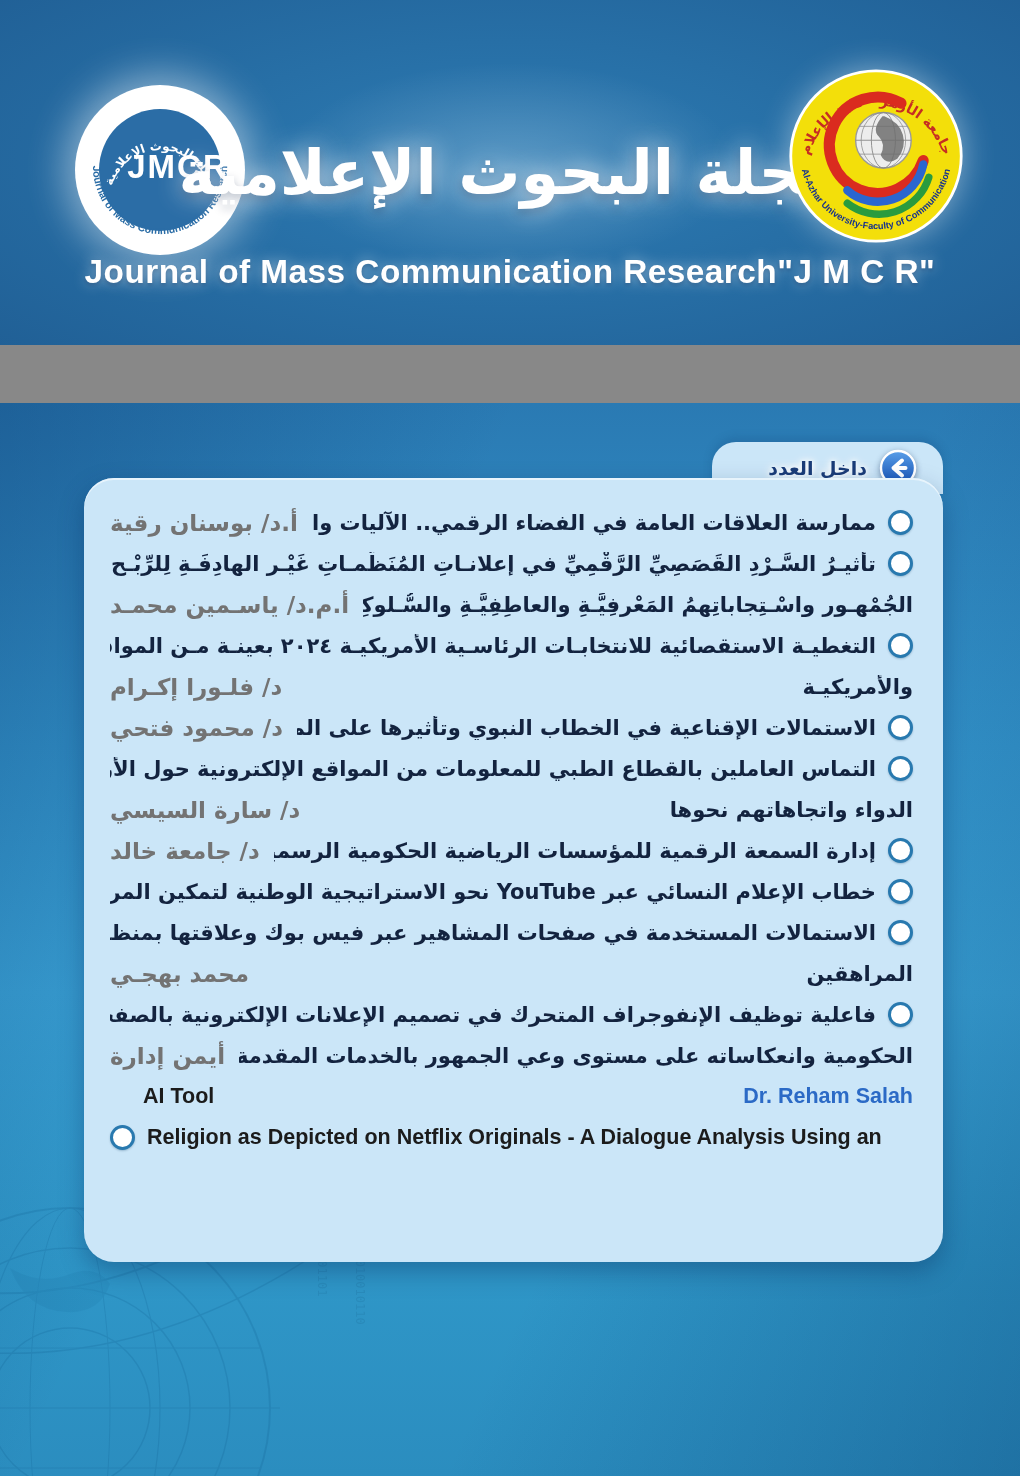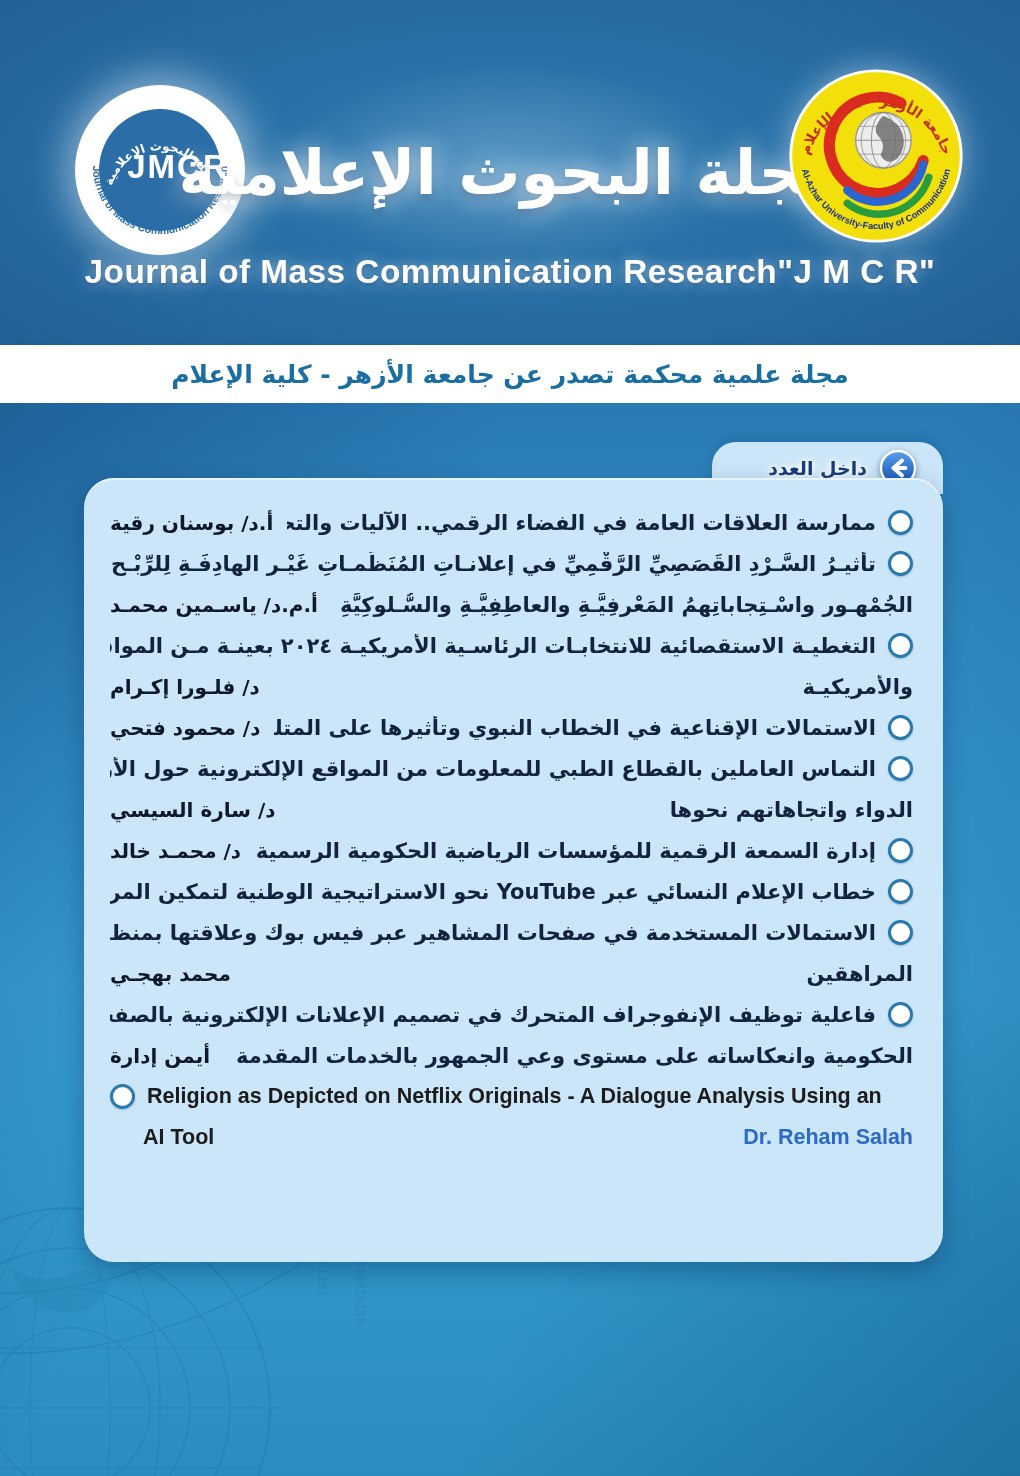--- a/index.html
+++ b/index.html
@@ -48,21 +48,21 @@
     text-shadow:0 0 5px #fff,0 0 9px #fff,0 0 12px #fff;}
   
   .toc-panel{position:absolute;left:84px;top:75px;width:859px;height:784px;background:#cbe6f8;
     border-radius:30px;box-shadow:0 10px 24px rgba(8,40,90,.35), inset 0 2px 0 rgba(255,255,255,.55);
     padding:24px 30px 16px 26px;box-sizing:border-box;}
   .toc-line{display:flex;justify-content:space-between;align-items:center;height:41px;}
   .line-start{display:flex;align-items:center;gap:12px;min-width:0;}
   .bullet{width:19px;height:19px;border-radius:50%;border:3px solid #2879af;background:#fff;flex:none;
     box-shadow:0 1px 2px rgba(0,50,90,.25);}
   .toc-title{font-weight:bold;font-size:21px;color:#13233f;white-space:nowrap;overflow:hidden;}
-  .toc-author{font-weight:bold;font-size:20px;color:#0f172a;white-space:nowrap;flex:none;padding-inline-start:14px;}
+  .toc-author{font-weight:bold;font-size:23px;color:#737373;white-space:nowrap;flex:none;padding-inline-start:14px;}
   .toc-line.en{font-family:"Liberation Sans",sans-serif;}
   .toc-line.en .toc-title{font-size:21.5px;color:#1b1b1b;font-family:"Liberation Sans",sans-serif;}
   .toc-line.en .toc-author{font-size:21.5px;color:#2b6ac6;font-family:"Liberation Sans",sans-serif;}
   .toc-line.en.cont .line-start{padding-left:33px;}
   .arc-text{font-weight:bold;}
 </style>
 </head>
 <body>
 
 <div class="page">
@@ -112,23 +112,20 @@
           <line x1="77" y1="63" x2="129" y2="63" stroke="#8a8a8a" stroke-width="0.8"></line>
           <line x1="77" y1="93" x2="129" y2="93" stroke="#8a8a8a" stroke-width="0.8"></line>
           <path d="M 104,52 q 16,6 20,20 q 4,14 -6,26 q -12,8 -18,-4 q 6,-12 -2,-20 q -8,-8 4,-22 z" fill="#6f6f6f" opacity="0.85"></path>
         </g>
       </svg>
     </div>
 
     <div class="en-title">Journal of Mass Communication Research"J M C R"</div>
   </div>
 
-  <div class="band subtitle-band">
-    <span class="txt">مجلة علمية محكمة تصدر عن جامعة الأزهر - كلية الإعلام</span>
-  </div>
 
   <div class="lower">
 
     <svg class="watermark" width="460" height="330" viewBox="0 0 460 330">
       <g stroke="#0a5385" fill="none">
         <circle cx="70" cy="260" r="200" stroke-width="2"></circle>
         <circle cx="70" cy="260" r="160" stroke-width="1.5"></circle>
         <circle cx="70" cy="260" r="120" stroke-width="1.5"></circle>
         <circle cx="70" cy="260" r="80" stroke-width="1.5"></circle>
         <path d="M -60,140 Q 120,170 300,30" stroke-width="2"></path>
@@ -216,21 +213,21 @@
 
       <span class="toc-title">الدواء واتجاهاتهم نحوها</span>
     </span>
     <span class="toc-author">د/ سارة السيسي</span>
   </div>
           <div class="toc-line ar" dir="rtl">
     <span class="line-start">
       <span class="bullet"></span>
       <span class="toc-title">إدارة السمعة الرقمية للمؤسسات الرياضية الحكومية الرسمية</span>
     </span>
-    <span class="toc-author">د/ محمـد خالد</span>
+    <span class="toc-author">د/ جامعة خالد</span>
   </div>
           <div class="toc-line ar" dir="rtl">
     <span class="line-start">
       <span class="bullet"></span>
       <span class="toc-title">خطاب الإعلام النسائي عبر YouTube نحو الاستراتيجية الوطنية لتمكين المرأة المصرية ٢٠٣٠</span>
     </span>
 
   </div>
           <div class="toc-line ar" dir="rtl">
     <span class="line-start">
@@ -253,31 +250,31 @@
     </span>
 
   </div>
           <div class="toc-line ar cont" dir="rtl">
     <span class="line-start">
 
       <span class="toc-title">الحكومية وانعكاساته على مستوى وعي الجمهور بالخدمات المقدمة</span>
     </span>
     <span class="toc-author">أيمن إدارة</span>
   </div>
+          <div class="toc-line en cont" dir="ltr">
+    <span class="line-start">
+
+      <span class="toc-title">AI Tool</span>
+    </span>
+    <span class="toc-author">Dr. Reham Salah</span>
+  </div>
           <div class="toc-line en" dir="ltr">
     <span class="line-start">
       <span class="bullet"></span>
       <span class="toc-title">Religion as Depicted on Netflix Originals - A Dialogue Analysis Using an</span>
     </span>
 
   </div>
-          <div class="toc-line en cont" dir="ltr">
-    <span class="line-start">
-
-      <span class="toc-title">AI Tool</span>
-    </span>
-    <span class="toc-author">Dr. Reham Salah</span>
-  </div>
         </div>
     </div>
 
   </div>
 </div>
 
 </body></html>

